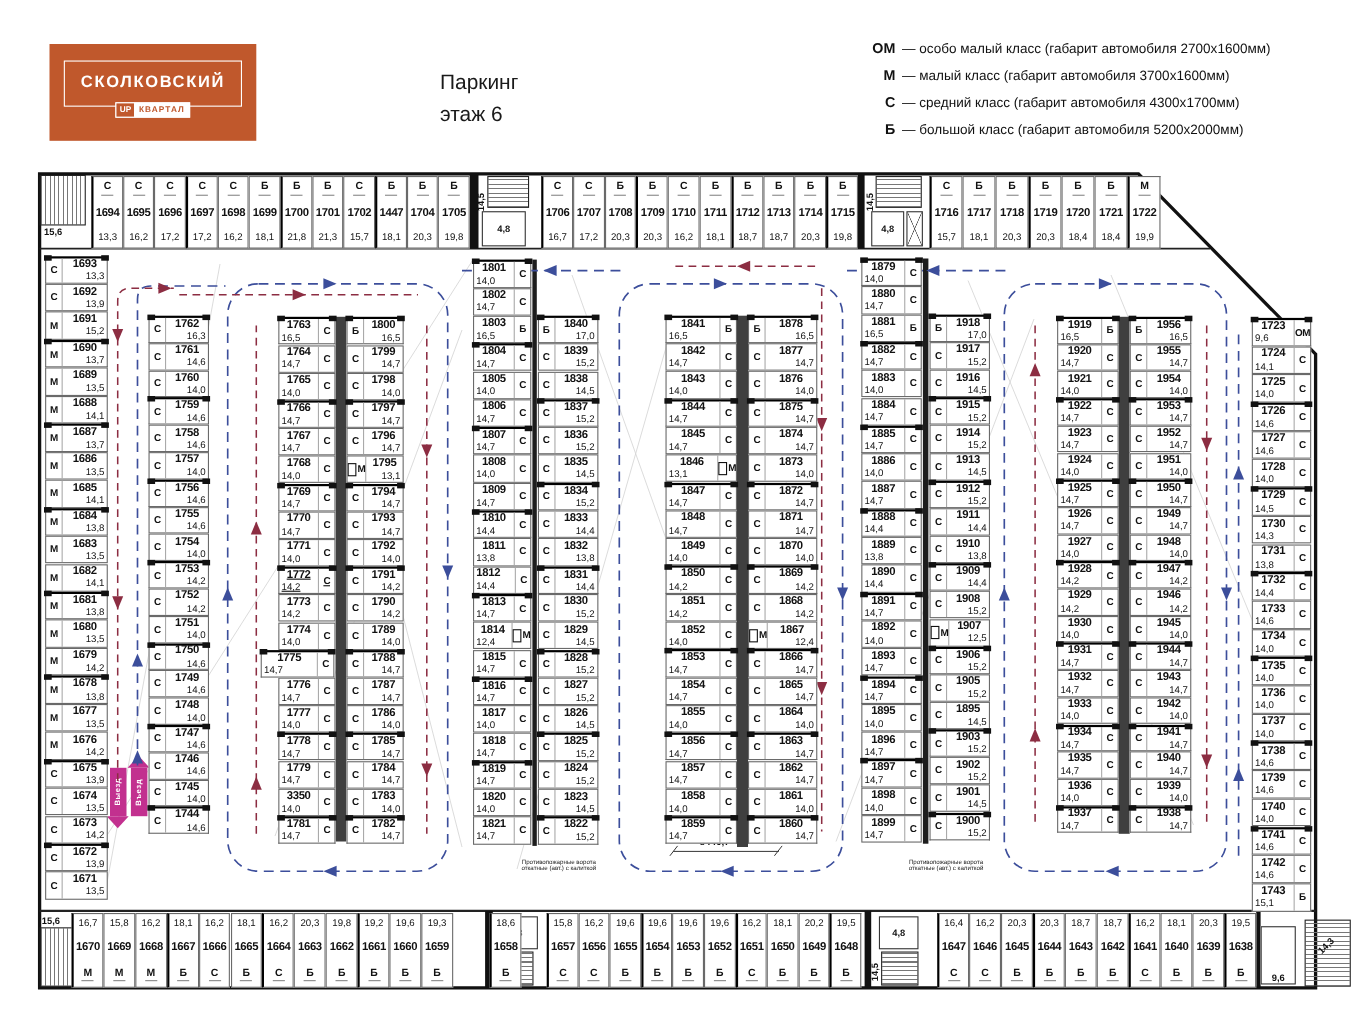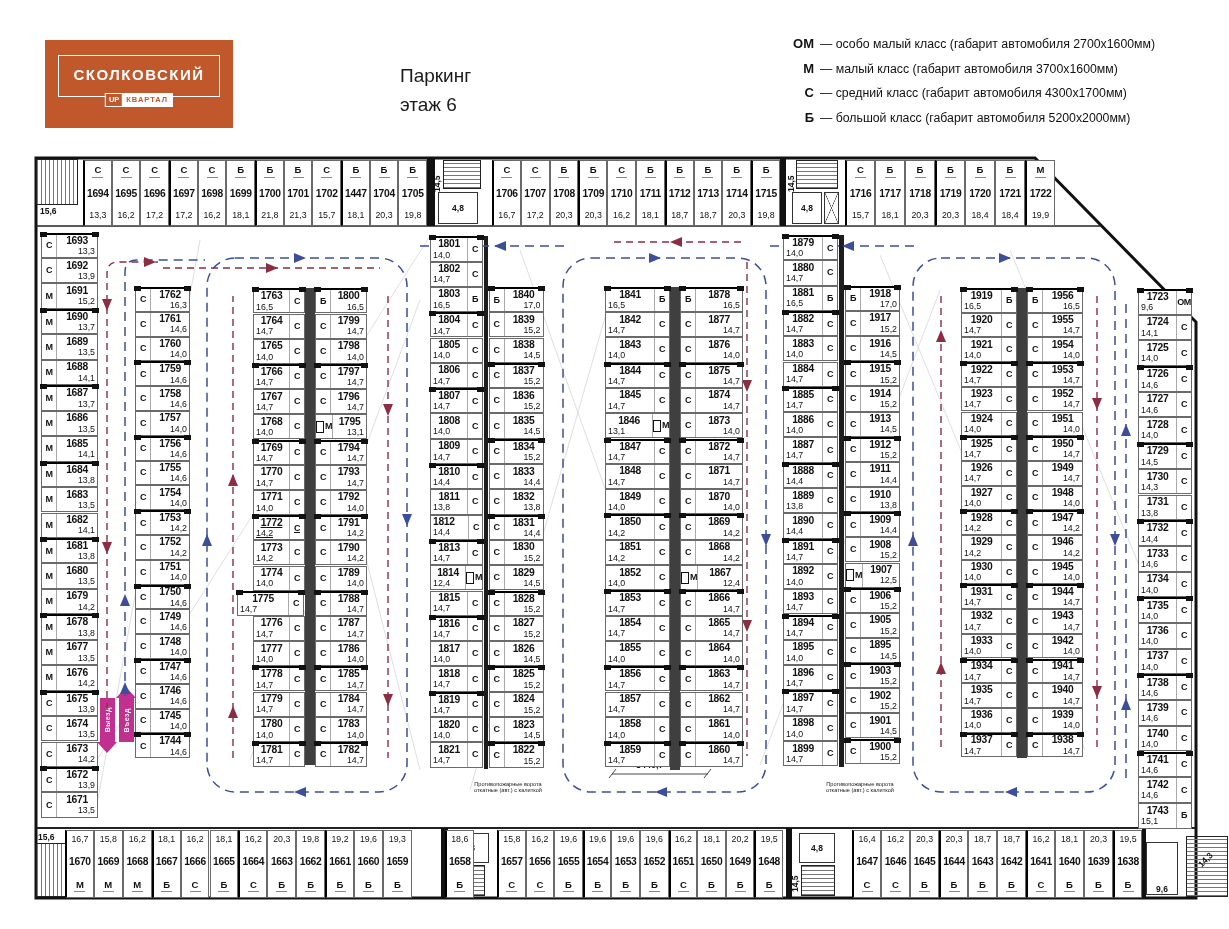--- a/index.html
+++ b/index.html
@@ -744,21 +744,21 @@
       <span class="stack">
         <span class="num">1779</span>
         <span class="area">14,7</span>
       </span>
       <span class="cls">
         <i>С</i>
       </span>
     </div>
     <div class="cell v lr" style="left: 253px; top: 716.7px; width: 52px; height: 25.2px;">
       <span class="stack">
-        <span class="num">1780</span>
+        <span class="num">3350</span>
         <span class="area">14,0</span>
       </span>
       <span class="cls">
         <i>С</i>
       </span>
     </div>
     <div class="cell v lr g" style="left: 253px; top: 741.9px; width: 52px; height: 25.2px;">
       <span class="stack">
         <span class="num">1781</span>
         <span class="area">14,7</span>

